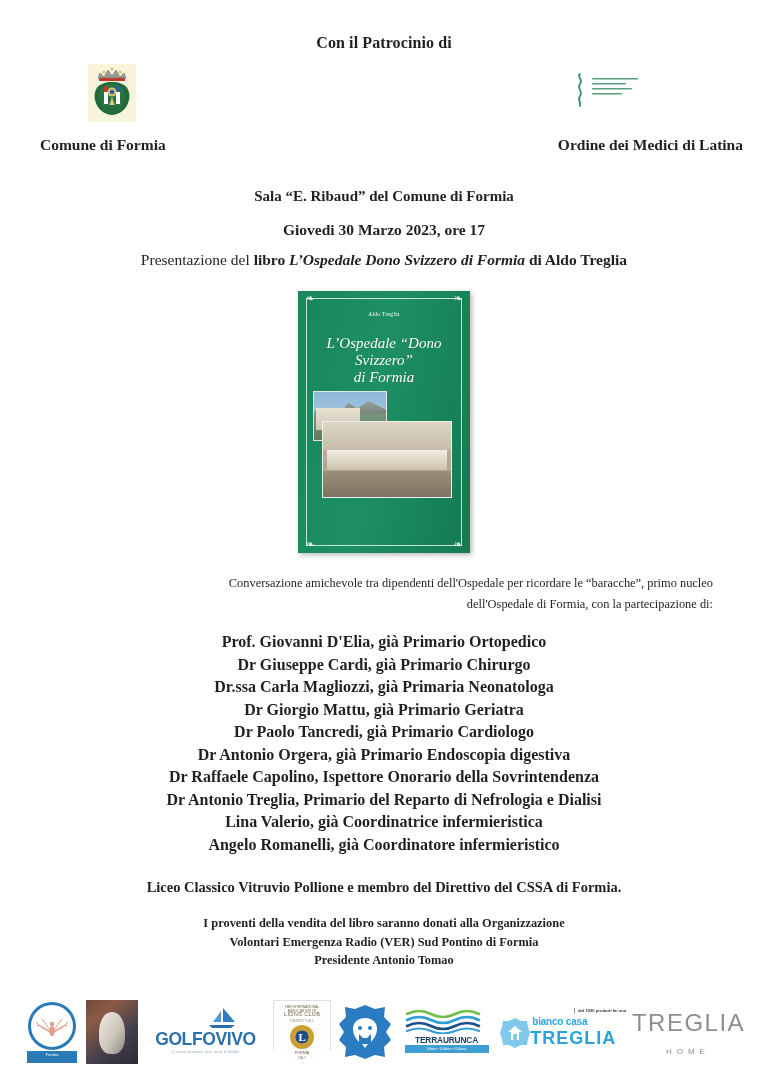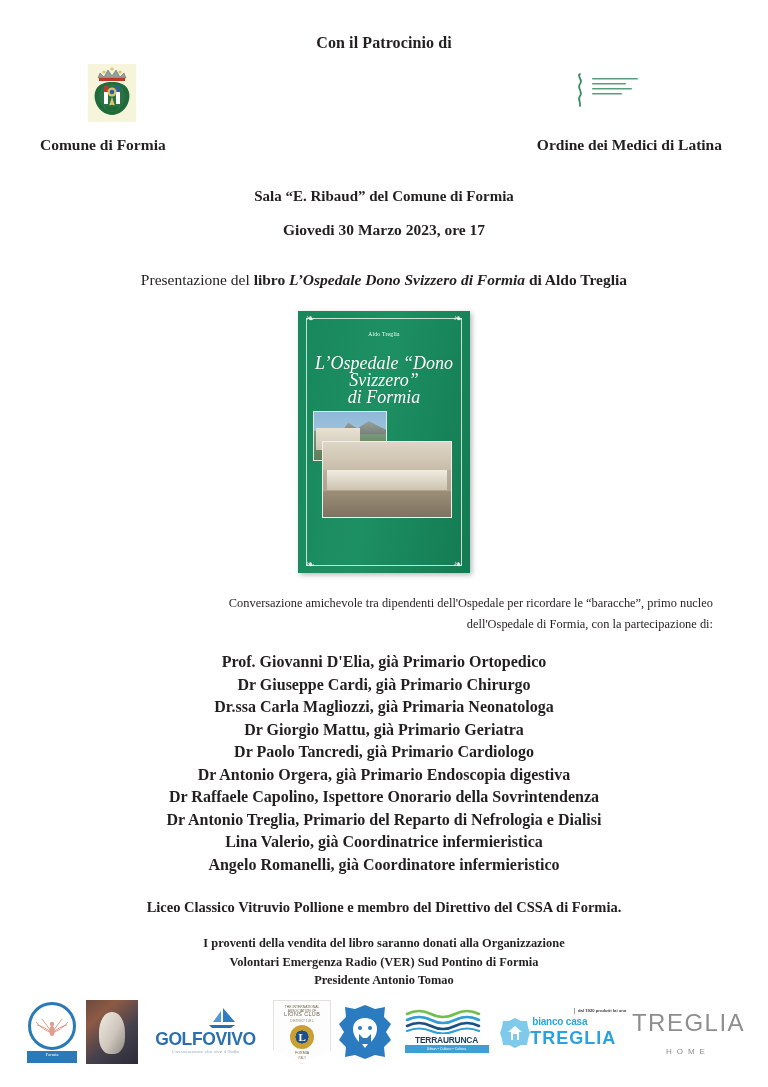--- a/index.html
+++ b/index.html
@@ -50,26 +50,26 @@
     height: 40px;
   }
   .org-row {
     position: relative;
     height: 26px;
     margin-top: 10px;
     font-size: 15.5px;
     font-weight: bold;
   }
   .org-left  { position: absolute; left: 40px;  top: 0; }
-  .org-right { position: absolute; right: 46px; top: 0; }
+  .org-right { position: absolute; right: 25px; top: 0; }
 
   
   .event-block { text-align: center; margin-top: 26px; }
   .line-sala   { font-size: 15px; font-weight: bold; margin-bottom: 16px; }
-  .line-date   { font-size: 15.5px; font-weight: bold; margin-bottom: 32px; }
+  .line-date   { font-size: 15.5px; font-weight: bold; margin-bottom: 12px; }
   .line-pres   { font-size: 15.5px; }
   .line-pres .b  { font-weight: bold; }
   .line-pres .bi { font-weight: bold; font-style: italic; }
 
   
   .cover-wrap {
     margin: 22px auto 0;
     width: 172px;
     height: 262px;
     position: relative;
@@ -106,21 +106,21 @@
     font-size: 5.5px;
     letter-spacing: .3px;
   }
   .cover-title {
     position: absolute;
     top: 44px; left: 10px; right: 10px;
     text-align: center;
     color: #ffffff;
     font-style: italic;
     font-family: "Liberation Serif", "DejaVu Serif", serif;
-    font-size: 18px;
+    font-size: 15px;
     line-height: 17px;
     text-shadow: 0 0 1px rgba(0,0,0,.2);
   }
   .photo-color {
     position: absolute;
     left: 15px; top: 100px;
     width: 72px; height: 48px;
     border: 1px solid #e7e7e7;
     background:
       linear-gradient(#8fb8d8 0%, #9dc2dd 38%, #7e9a84 40%, #6f8e6c 60%, #5d7f59 100%);

